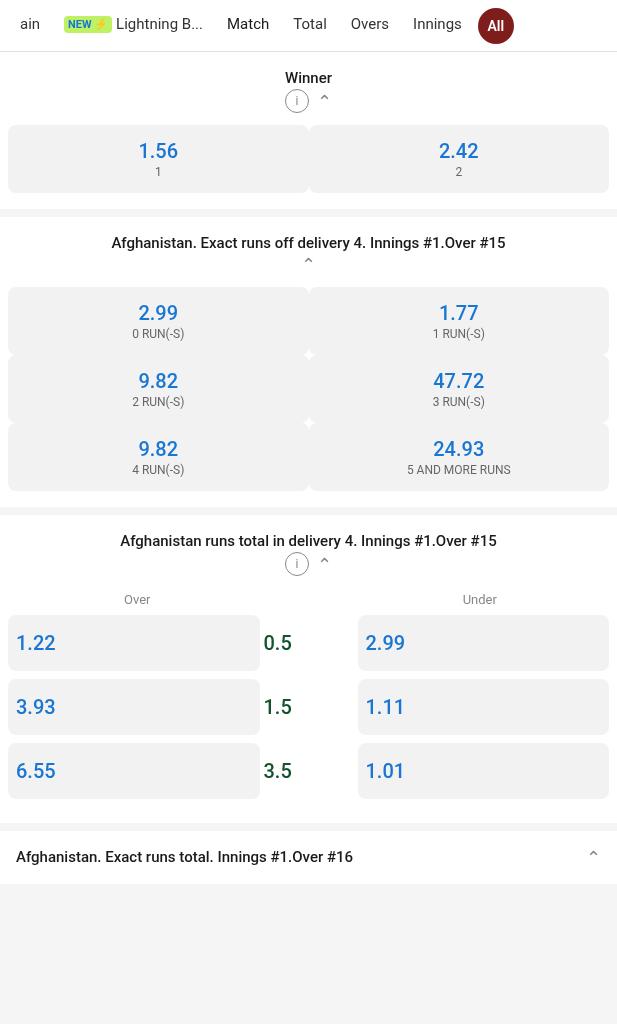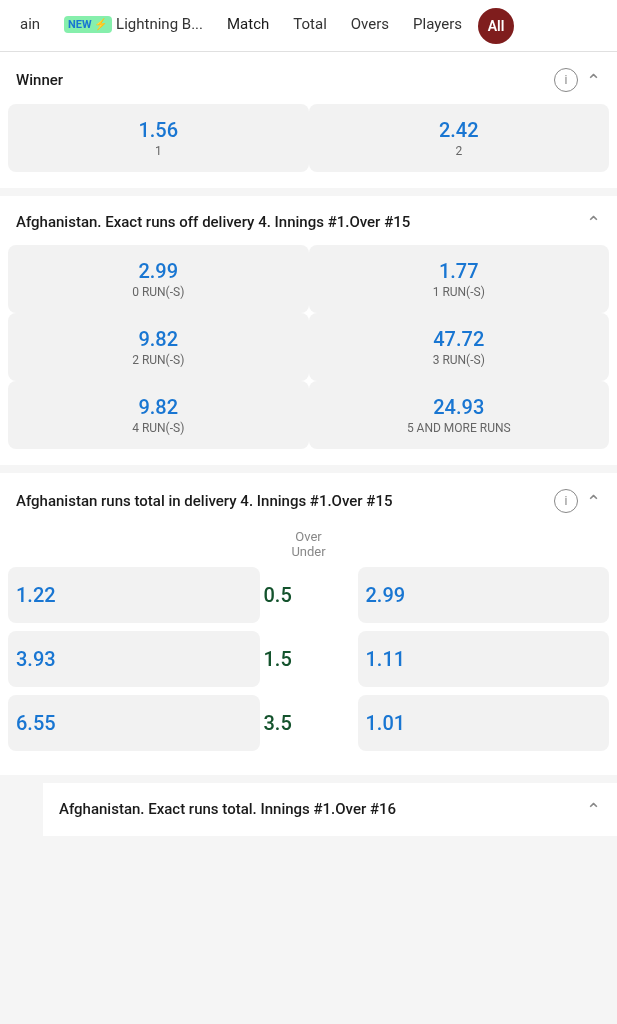--- a/index.html
+++ b/index.html
@@ -36,21 +36,21 @@
       color: #1a1a1a;
       border-bottom: 3px solid #1976d2;
       font-weight: 400;
     }
     .nav-item-lightning {
       display: flex;
       align-items: center;
       gap: 4px;
     }
     .lightning-badge {
-      background: #86efac;
+      background: #bef264;
       border-radius: 4px;
       padding: 2px 4px;
       font-size: 11px;
       color: #1976d2;
       font-weight: 700;
     }
     .nav-all-btn {
       background: #7f1d1d;
       color: #fff;
       border-radius: 50%;
@@ -75,20 +75,21 @@
       background: #fff;
       margin-bottom: 8px;
     }
 
     .section-header {
       display: flex;
       align-items: center;
       justify-content: space-between;
       padding: 16px 16px 12px 16px;
       background: #fff;
+      flex-direction: column;
     }
     .section-title {
       font-size: 15px;
       font-weight: 500;
       color: #1a1a1a;
       flex: 1;
       line-height: 1.4;
     }
     .section-icons {
       display: flex;
@@ -140,23 +141,22 @@
       color: #666;
       margin-top: 2px;
     }
 
     
     .ou-table {
       padding: 0 8px 16px 8px;
     }
     .ou-header-row {
       display: flex;
-      align-items: center;
+      align-items: flex-start;
       padding: 4px 8px 8px 8px;
-      flex-direction: column;
     }
     .ou-header-over {
       flex: 1;
       text-align: center;
       font-size: 13px;
       color: #888;
     }
     .ou-header-middle {
       width: 100px;
       text-align: center;
@@ -194,21 +194,20 @@
       color: #14532d;
     }
 
     
     .bottom-section-header {
       background: #fff;
       display: flex;
       align-items: center;
       justify-content: space-between;
       padding: 16px 16px 16px 16px;
-      margin-left: 43px;
     }
   </style>
 </head>
 <body>
 
 <nav class="nav-bar">
   <div class="nav-item">
     <span>ain</span>
   </div>
   <div class="nav-item nav-item-lightning">
@@ -218,21 +217,21 @@
   <div class="nav-item active">
     <span>Match</span>
   </div>
   <div class="nav-item">
     <span>Total</span>
   </div>
   <div class="nav-item">
     <span>Overs</span>
   </div>
   <div class="nav-item">
-    <span>Players</span>
+    <span>Innings</span>
   </div>
   <div class="nav-all-btn">
     <span>All</span>
   </div>
 </nav>
 
 <div class="content">
 
   <div class="section">
     <div class="section-header">

